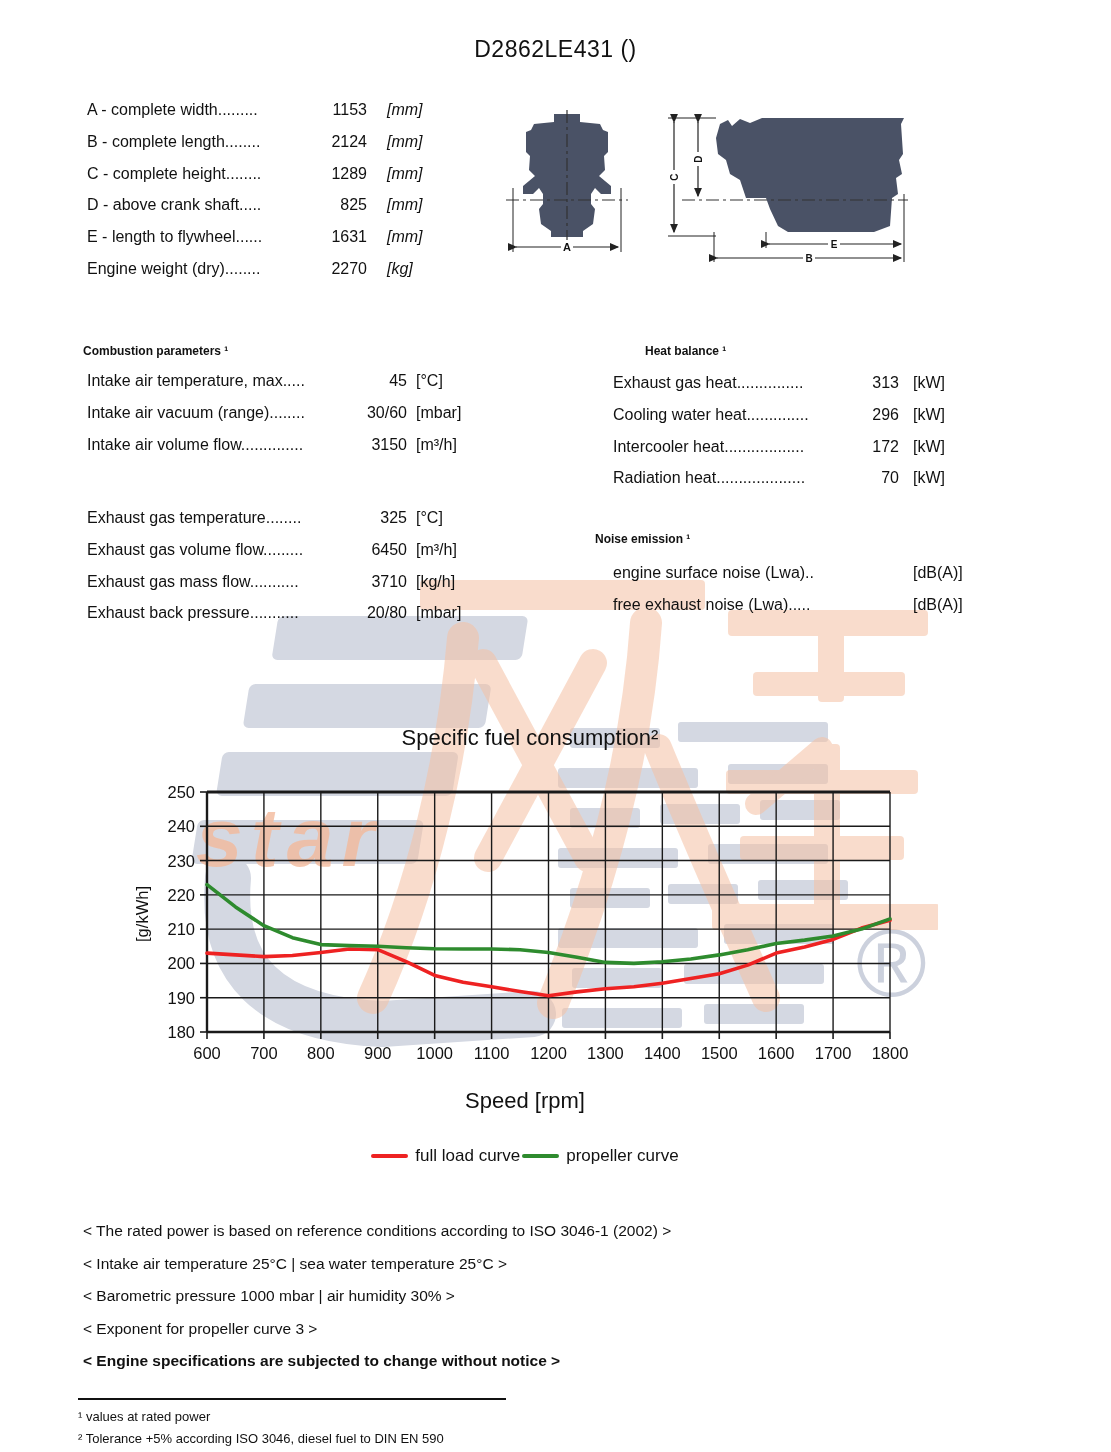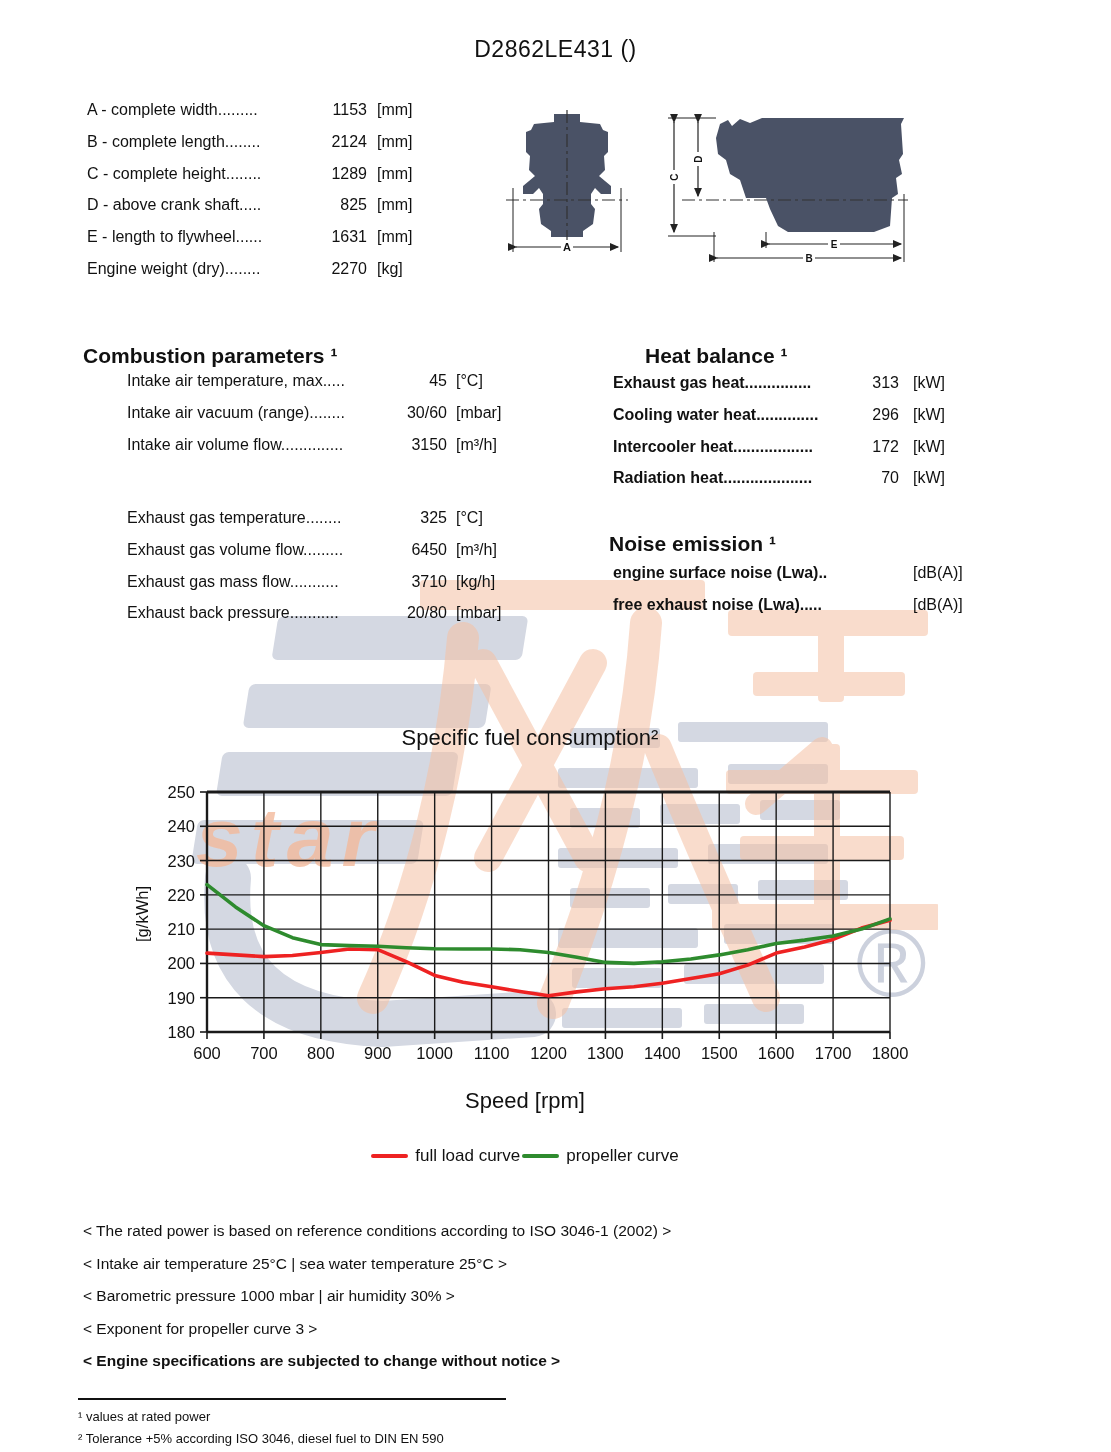--- a/index.html
+++ b/index.html
@@ -12,39 +12,39 @@
   .content{z-index:2;}
   #watermark{z-index:1;pointer-events:none;}
 
   .page-title{left:0;top:36px;width:1111px;text-align:center;font-size:23px;letter-spacing:.5px;}
 
   
   .dims{left:87px;top:101px;}
   .spec-row{display:flex;height:31.8px;font-size:16px;align-items:flex-start;}
   .dims .lbl{width:225px;}
   .dims .val{width:55px;text-align:right;}
-  .dims .unit{margin-left:10px;}
+  .dims .unit{margin-left:20px;font-style:italic;}
 
   
   .engine-fig{left:498px;top:108px;}
 
   
-  .sec-head{font-size:21px;font-weight:bold;}
+  .sec-head{font-size:12px;font-weight:bold;}
   .combustion-head{left:83px;top:344px;}
   .combustion-g1{left:87px;top:372px;}
   .combustion-g2{left:87px;top:509px;}
-  .comb .lbl{width:272px;margin-left:40px;}
+  .comb .lbl{width:272px;}
   .comb .val{width:48px;text-align:right;}
   .comb .unit{margin-left:9px;}
   .heat-head{left:613px;top:344px;margin-left:32px;}
   .heat-rows{left:613px;top:374px;}
-  .hb .lbl{width:238px;font-weight:bold;}
+  .hb .lbl{width:238px;}
   .hb .val{width:48px;text-align:right;}
   .hb .unit{margin-left:14px;}
-  .noise-head{left:609px;top:532px;}
+  .noise-head{left:595px;top:532px;}
   .noise-rows{left:613px;top:564px;}
 
   
   .chart-title{left:130px;top:725px;width:800px;text-align:center;font-size:22px;}
   .chart-box{left:130px;top:768px;}
   .xaxis-label{left:130px;top:1088px;width:790px;text-align:center;font-size:22px;}
   .legend{left:130px;top:1146px;width:790px;display:flex;justify-content:center;gap:2px;font-size:17px;align-items:center;}
   .legend-item{display:flex;align-items:center;gap:7px;}
   .swatch{display:inline-block;width:37px;height:4px;border-radius:2px;}
 

